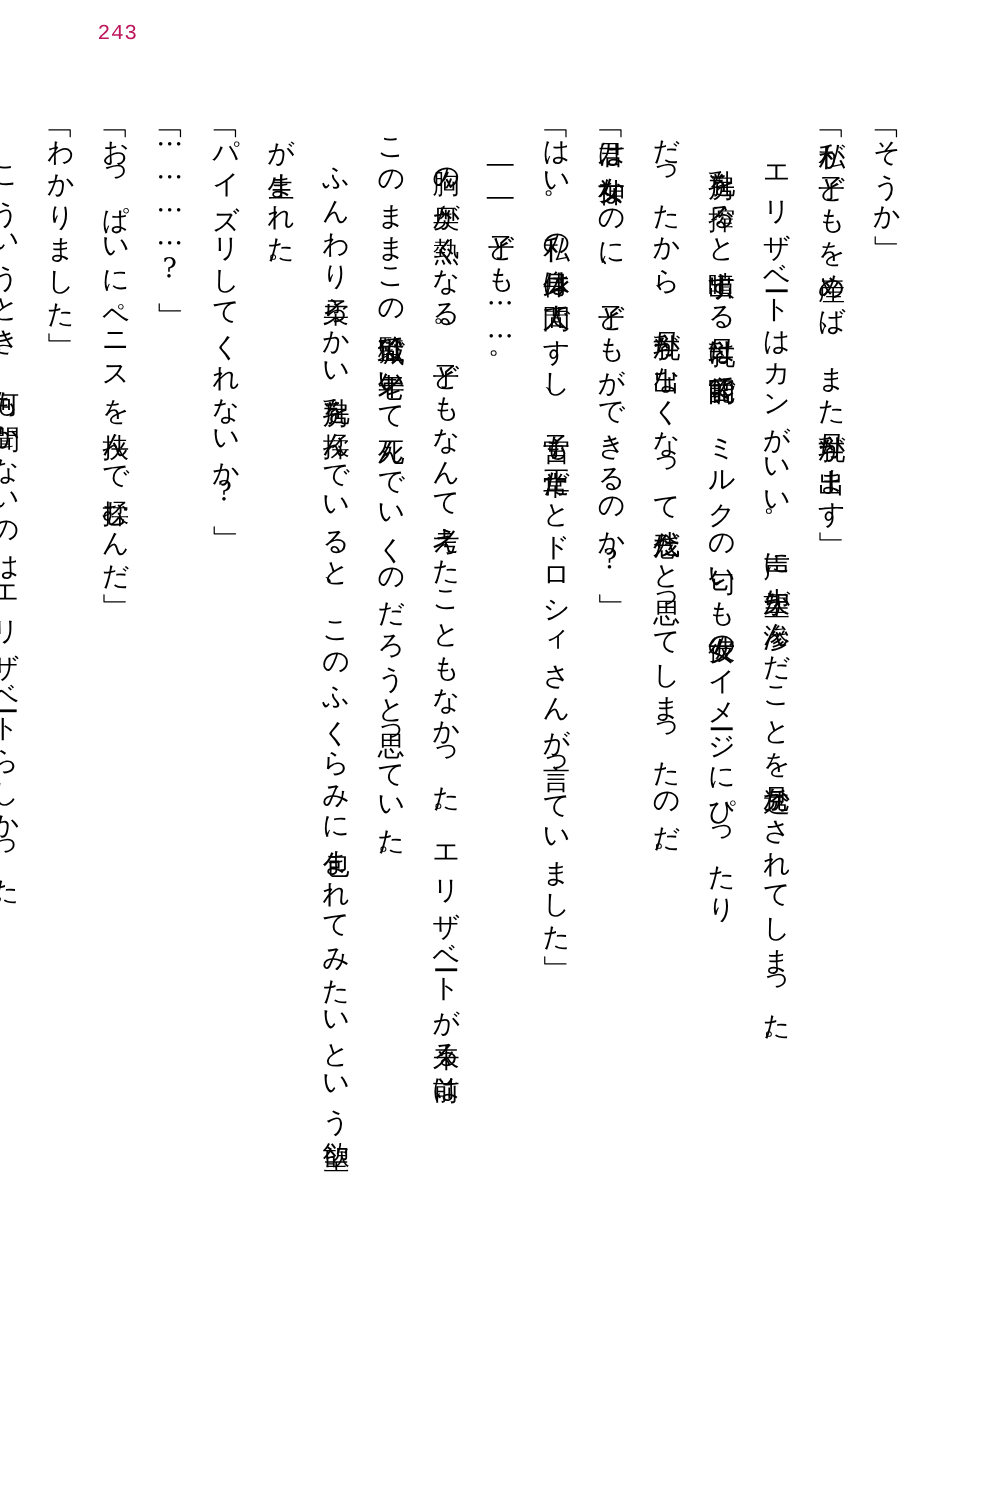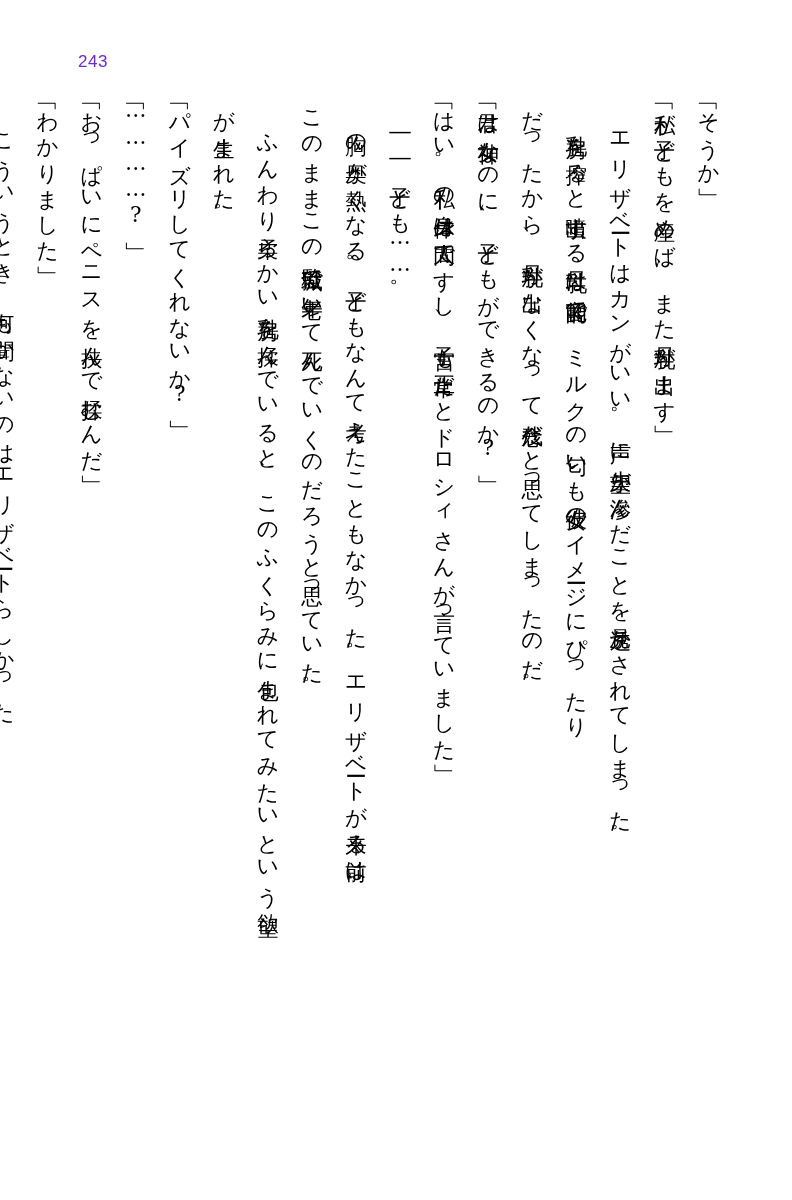--- a/index.html
+++ b/index.html
@@ -20,23 +20,22 @@
     width: 792px;
     height: 1200px;
     background: #ffffff;
   }
   #page-number {
     position: absolute;
     top: 18px;
     left: 78px;
     font-size: 17px;
     letter-spacing: 0.5px;
-    font-family: Liberation Sans, sans-serif;
-    color: #6d28d9;
-    margin-top: 34px;
+    font-family: Liberation Mono, monospace;
+    color: #be185d;
   }
   
   #body-text {
     position: absolute;
     top: 96px;
     right: 62px;
     height: 1050px;
     width: 640px;
     writing-mode: vertical-rl;
     -webkit-writing-mode: vertical-rl;

